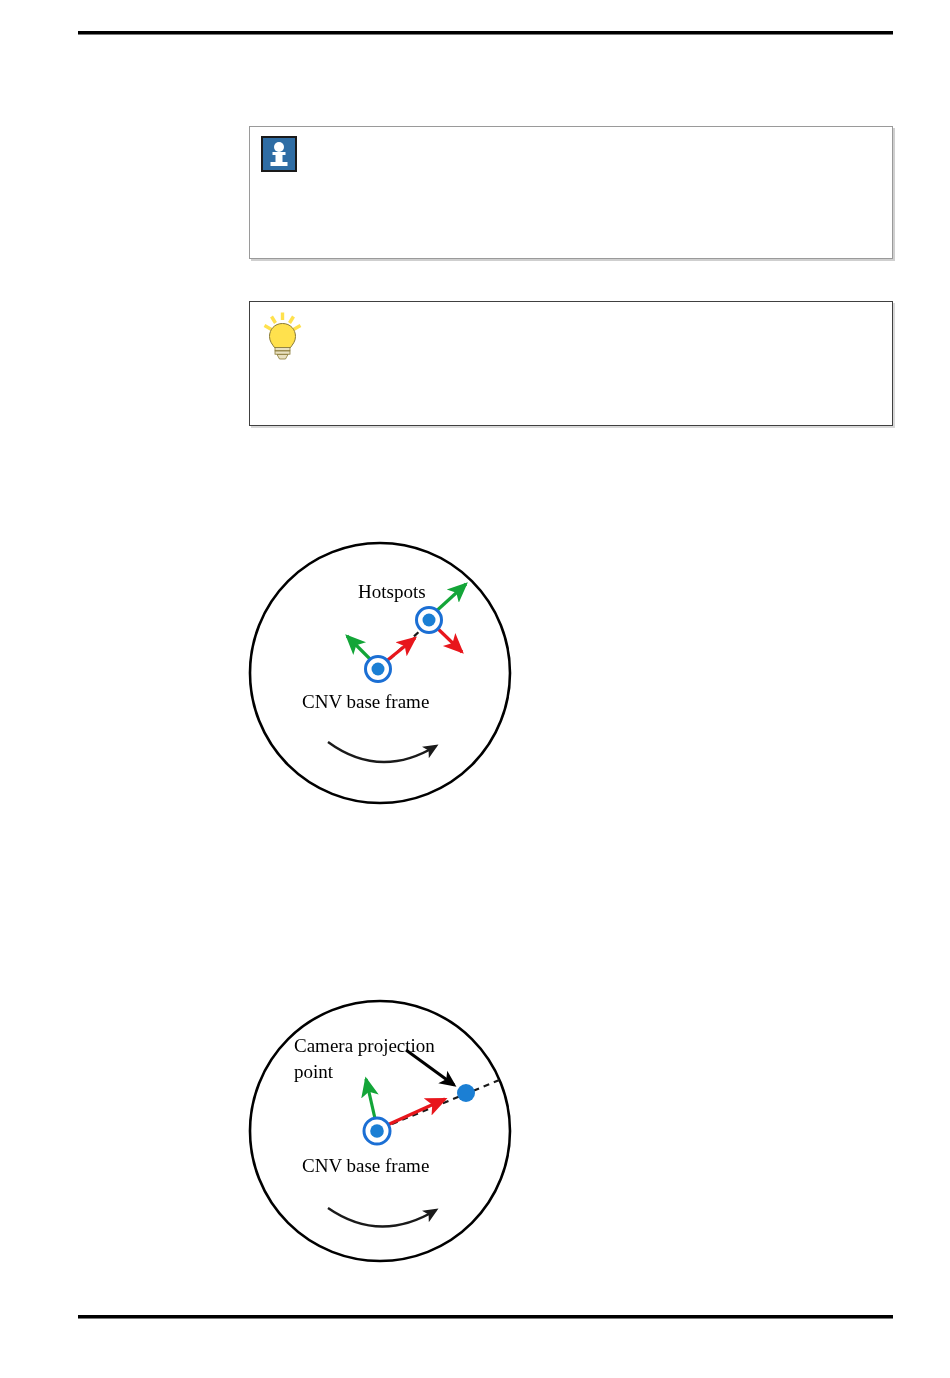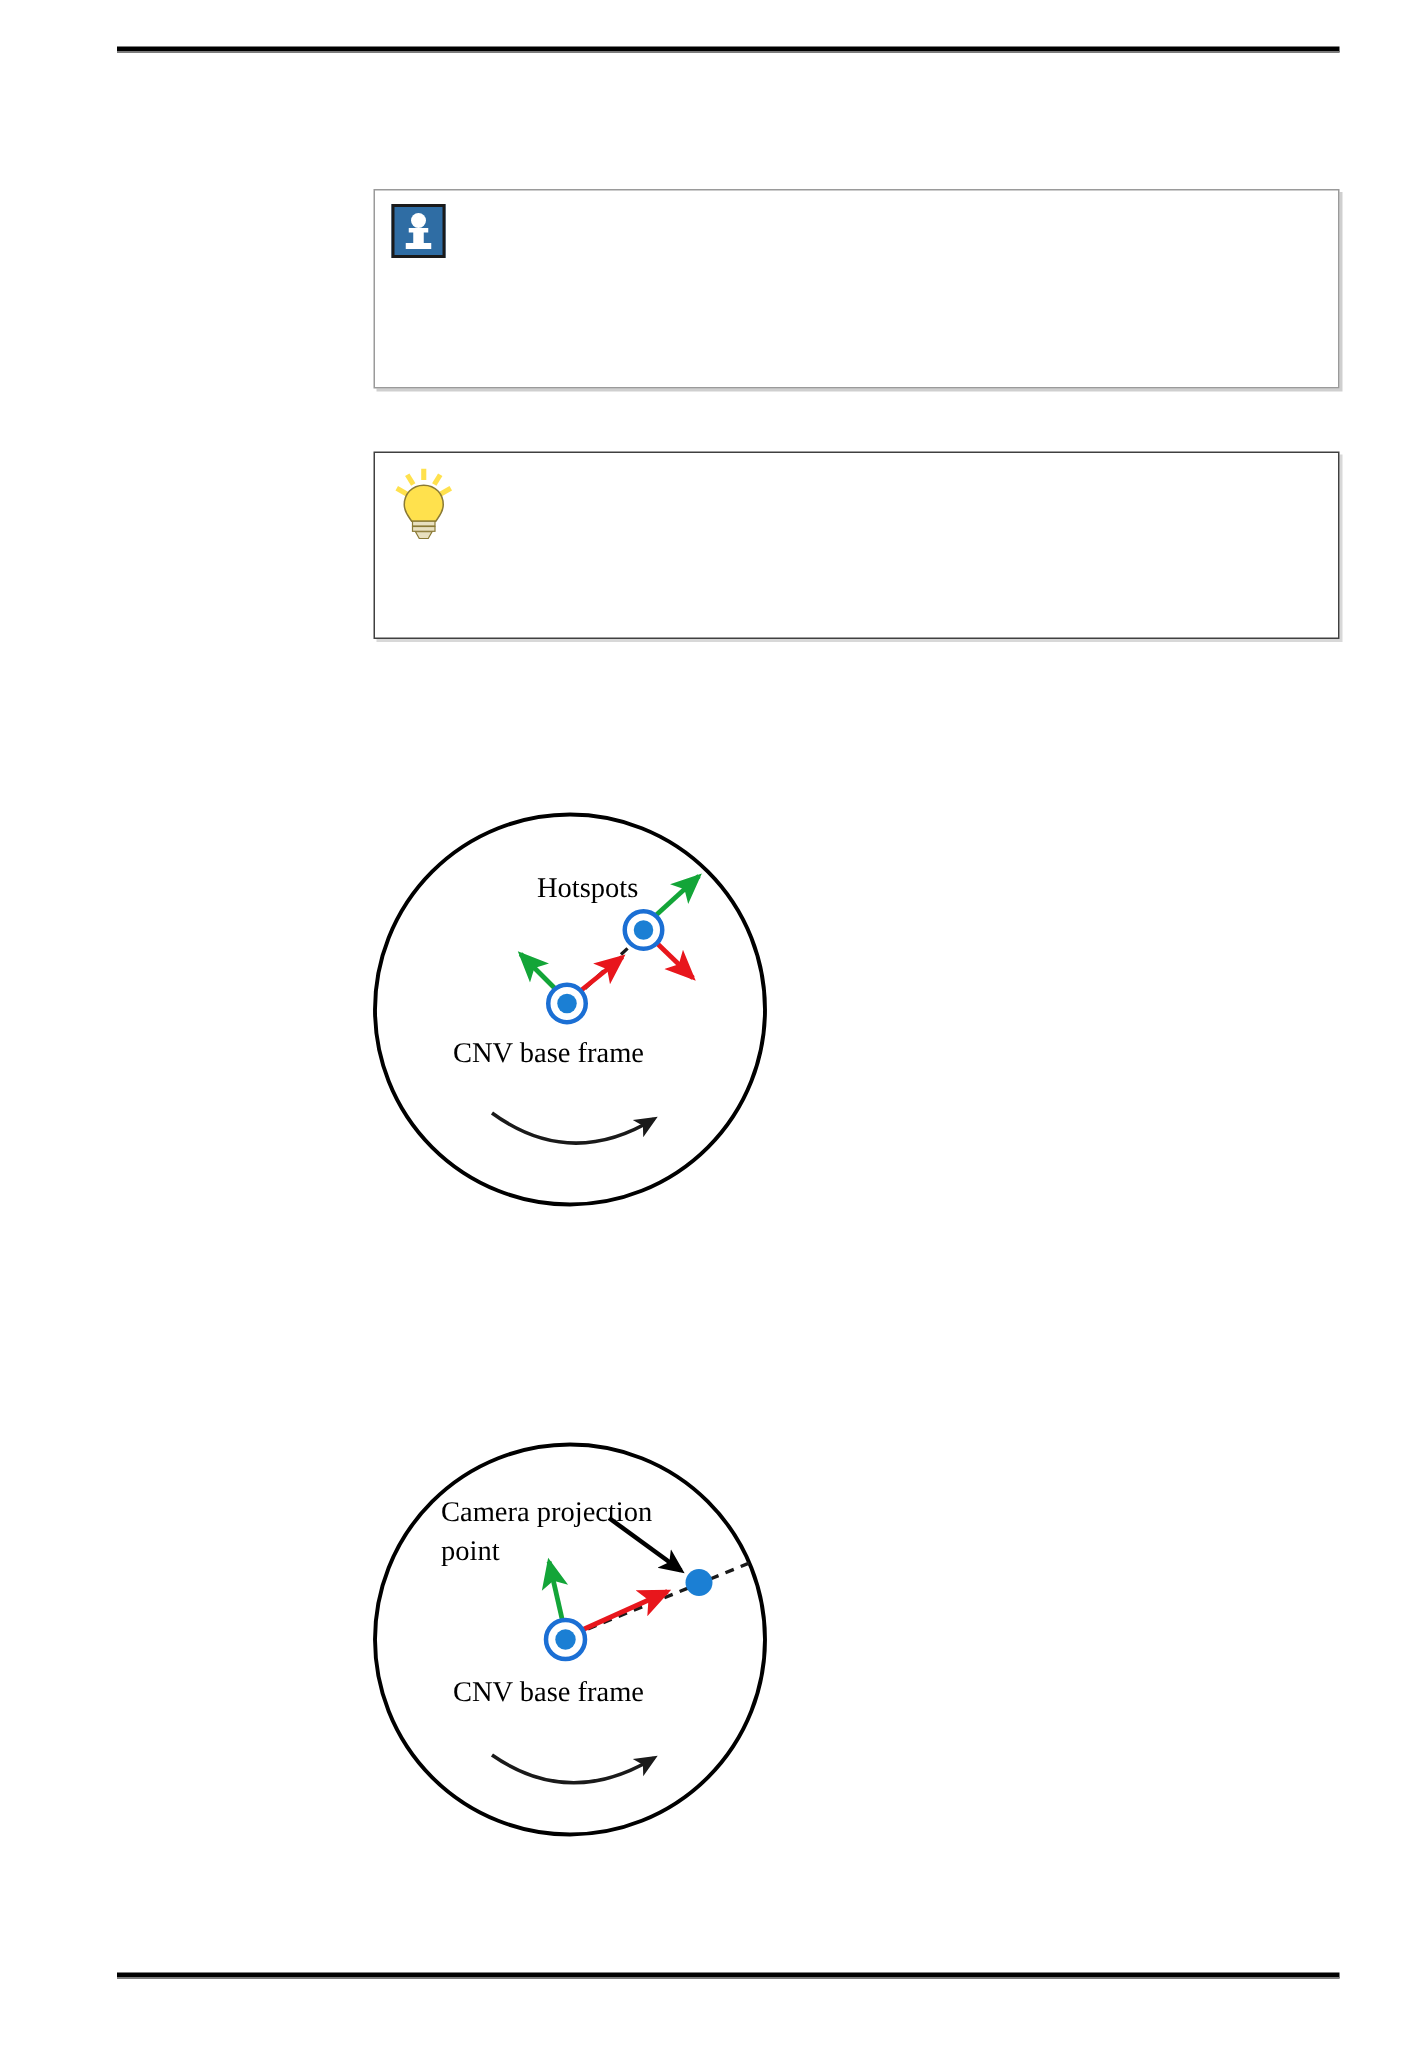--- a/index.html
+++ b/index.html
@@ -124,21 +124,21 @@
     height: 3px;
     background: #ffffff;
   }
 
   
   .figure {
     position: absolute;
     left: 240px;
   }
   .fig-hotspots { top: 528px; }
-  .fig-camera   { top: 948px; }
+  .fig-camera   { top: 986px; }
 
   .diag-label {
     font-family: "Liberation Serif", "DejaVu Serif", serif;
     font-size: 19px;
     fill: #000000;
   }
 </style>
 </head>
 <body>
 

